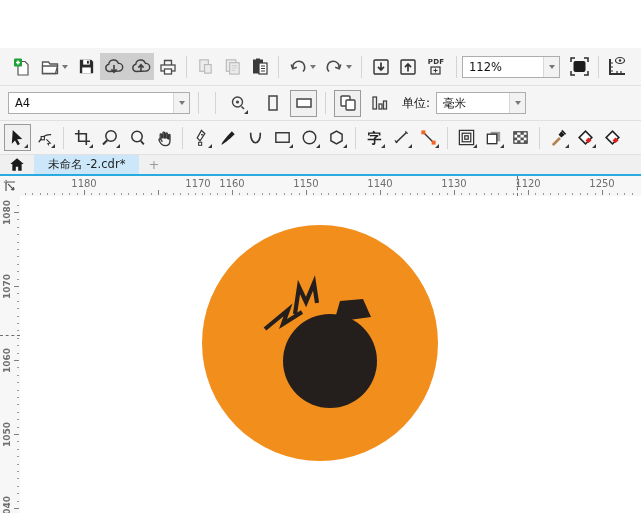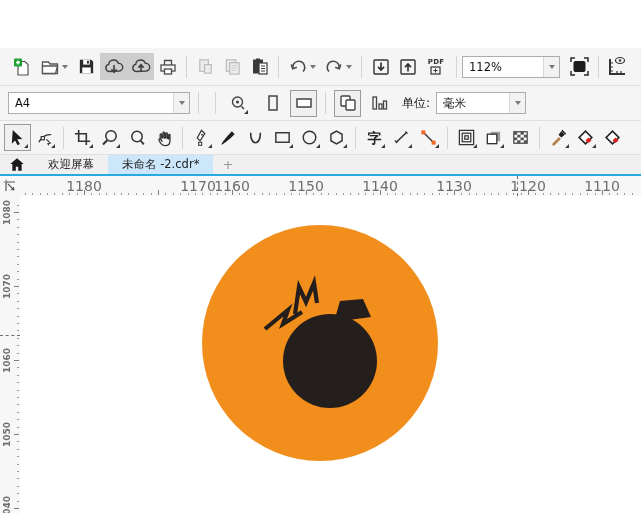--- a/index.html
+++ b/index.html
@@ -58,21 +58,21 @@
   .dtab.active { background:#cbe7f9; }
   #home-tab { padding:0 9px; }
   #newtab-btn { display:flex; align-items:center; padding:0 9px; color:#9a9a9a; font-size:13px; }
 
   
   #ruler-corner { position:absolute; top:176px; left:0; width:20px; height:20px; background:#f7f7f7; }
   #rulerh { position:absolute; top:176px; left:20px; width:621px; height:20px; background:#f7f7f7; }
   #rulerv { position:absolute; top:196px; left:0; width:20px; height:317px; background:#f7f7f7; }
   #rulerh .tick { position:absolute; bottom:1px; width:1px; height:2px; background:#9a9a9a; }
   #rulerh .tick.major { height:5px; background:#808080; }
-  #rulerh .hlabel { position:absolute; top:2px; transform:translateX(-50%); font-size:14px;
+  #rulerh .hlabel { position:absolute; top:2px; transform:translateX(-50%); font-size:10px;
     font-weight:normal; color:#6e6e6e; }
   #rulerh .hmarker { position:absolute; top:0; bottom:0; border-left:1px dashed #6e6e6e; }
   #rulerv .tick { position:absolute; right:1px; height:1px; width:2px; background:#9a9a9a; }
   #rulerv .tick.major { width:5px; background:#808080; }
   #rulerv .vlabel { position:absolute; left:2px; font-size:9px; color:#6e6e6e;
     writing-mode:vertical-rl; transform:rotate(180deg); }
   #rulerv .vmarker { position:absolute; left:0; right:0; border-top:1px dashed #6e6e6e; }
 
   
   #canvas { position:absolute; top:196px; left:20px; width:621px; height:317px; background:#ffffff; }
@@ -406,23 +406,20 @@
         <path d="M9.5 12.5l3-3 3 3-3 2.6z" fill="#e01b1b"></path>
       </svg>
     </div>
   </div>
 
   <div id="tabstrip">
     <div class="dtab" id="home-tab">
       <svg width="16" height="15" viewBox="0 0 20 19">
         <path d="M10 1.5l8.5 7.5h-2.6v8.5h-4.4v-5h-3v5H4.1V9H1.5z" fill="#1a1a1a"></path>
       </svg>
-    </div>
-    <div class="dtab">
-      <span>欢迎屏幕</span>
     </div>
     <div class="dtab active">
       <span>未命名 -2.cdr*</span>
     </div>
     <div id="newtab-btn">
       <span>+</span>
     </div>
   </div>
 
   <div id="ruler-corner">
@@ -516,21 +513,21 @@
       <i class="tick" style="left: 596.8px;"></i>
       <i class="tick" style="left: 604.2px;"></i>
       <i class="tick" style="left: 611.6px;"></i>
       <b class="hlabel" style="left: 64px;">1180</b>
       <b class="hlabel" style="left: 138px; margin-left: 40px;">1170</b>
       <b class="hlabel" style="left: 212px;">1160</b>
       <b class="hlabel" style="left: 286px;">1150</b>
       <b class="hlabel" style="left: 360px;">1140</b>
       <b class="hlabel" style="left: 434px;">1130</b>
       <b class="hlabel" style="left: 508px;">1120</b>
-      <b class="hlabel" style="left: 582px;">1110</b>
+      <b class="hlabel" style="left: 582px;">1250</b>
       <i class="hmarker" style="left: 497px;"></i>
     </div>
   <div id="rulerv">
       <i class="tick" style="top: 8.6px;"></i>
       <i class="tick major" style="top: 16px;"></i>
       <i class="tick" style="top: 23.4px;"></i>
       <i class="tick" style="top: 30.8px;"></i>
       <i class="tick" style="top: 38.2px;"></i>
       <i class="tick" style="top: 45.6px;"></i>
       <i class="tick" style="top: 53px;"></i>

